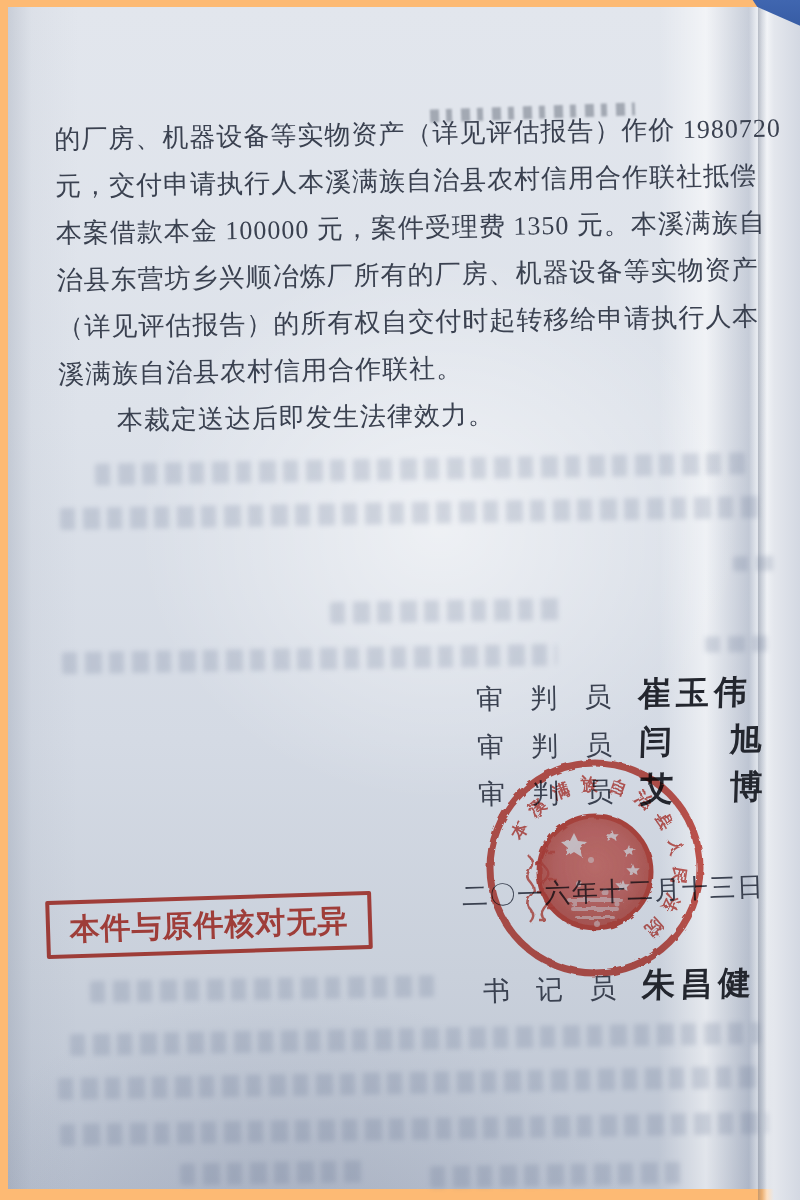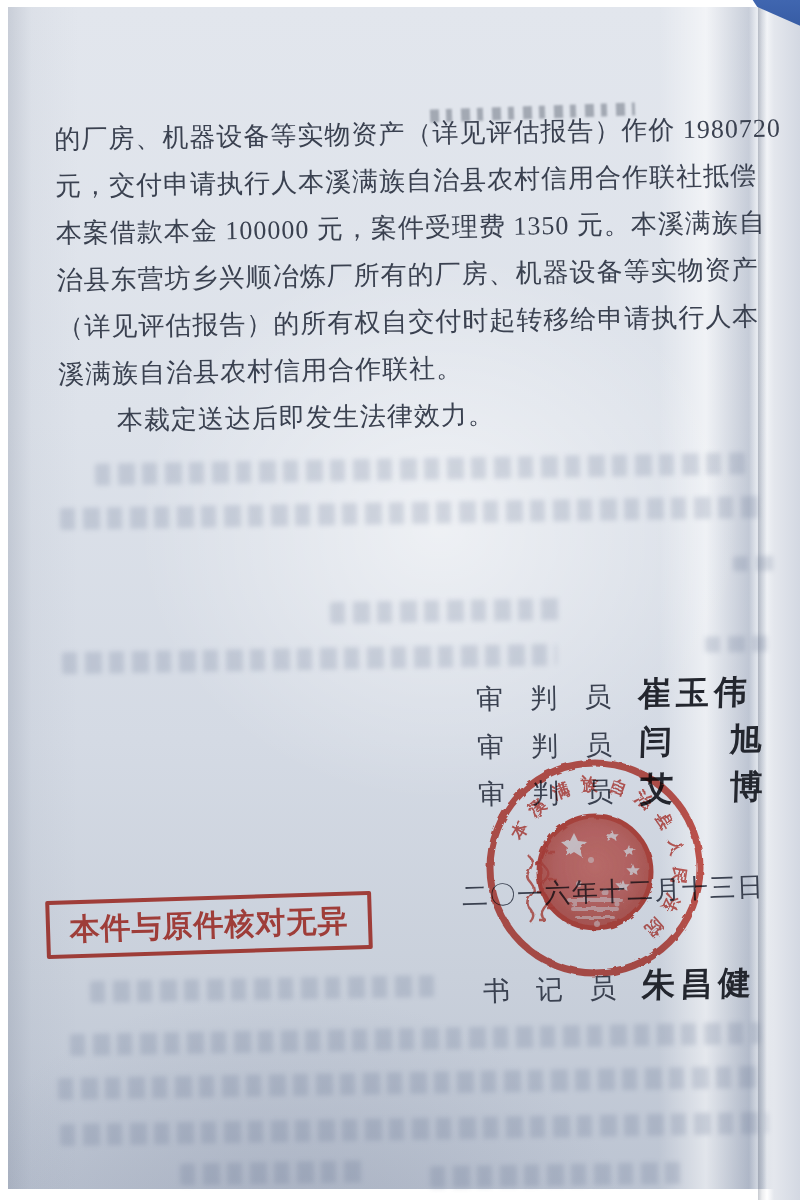--- a/index.html
+++ b/index.html
@@ -1,16 +1,16 @@
 <!DOCTYPE html>
 <html><head>
 <meta charset="utf-8">
 <style>
   html,body{margin:0;padding:0;background:#e9e8e4;}
-  .photo{position:relative;width:800px;height:1200px;background:#ffffff;overflow:hidden;
+  .photo{position:relative;width:800px;height:1200px;background:#fdba74;overflow:hidden;
          font-family:"Liberation Serif","DejaVu Serif",serif;}
   .paper{position:absolute;left:8px;top:7px;right:8px;bottom:11px;overflow:hidden;
     background:
       radial-gradient(ellipse 420px 380px at 55% 44%, rgba(255,255,255,.55), rgba(255,255,255,0) 72%),
       radial-gradient(ellipse 520px 420px at 35% 108%, rgba(105,115,140,.28), rgba(105,115,140,0) 70%),
       linear-gradient(90deg, rgba(110,120,140,.22) 0%, rgba(110,120,140,.05) 3%, rgba(0,0,0,0) 9%),
       linear-gradient(90deg, transparent 83%, rgba(255,255,255,.55) 89%, rgba(140,150,172,.30) 94.5%, rgba(255,255,255,.25) 95.5%, transparent 97%),
       linear-gradient(180deg, #e2e6ed 0%, #dde2ea 35%, #d4dae4 62%, #c9d0db 82%, #bcc4d2 100%);}
   .page-edge{position:absolute;top:0;bottom:0;right:0;width:42px;
     background:linear-gradient(90deg, rgba(70,80,100,.30) 0px, rgba(70,80,100,.10) 4px,

